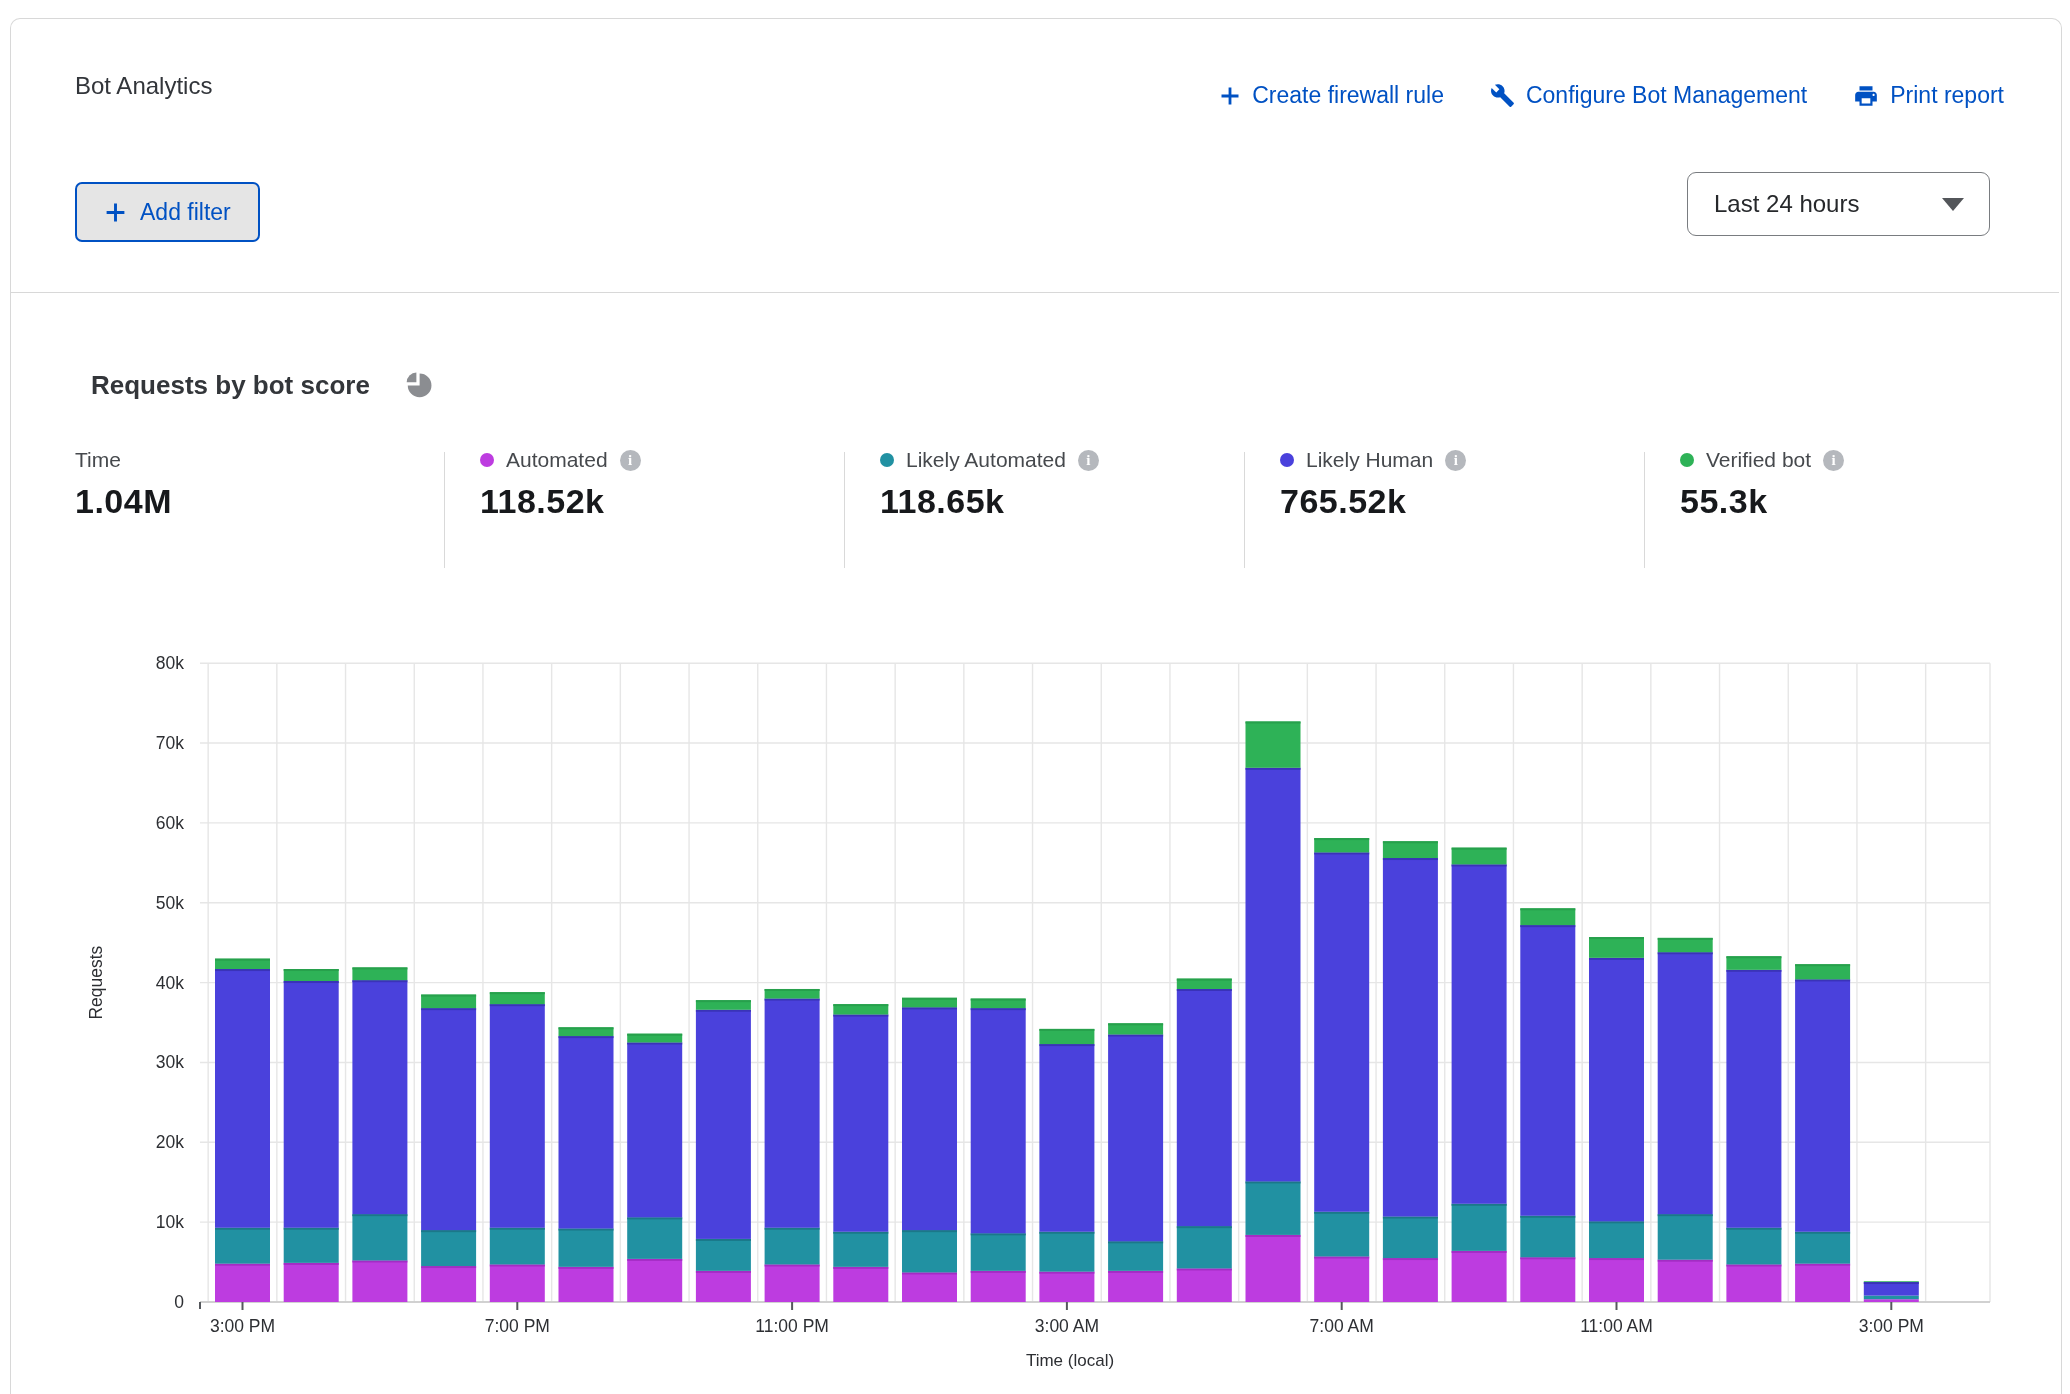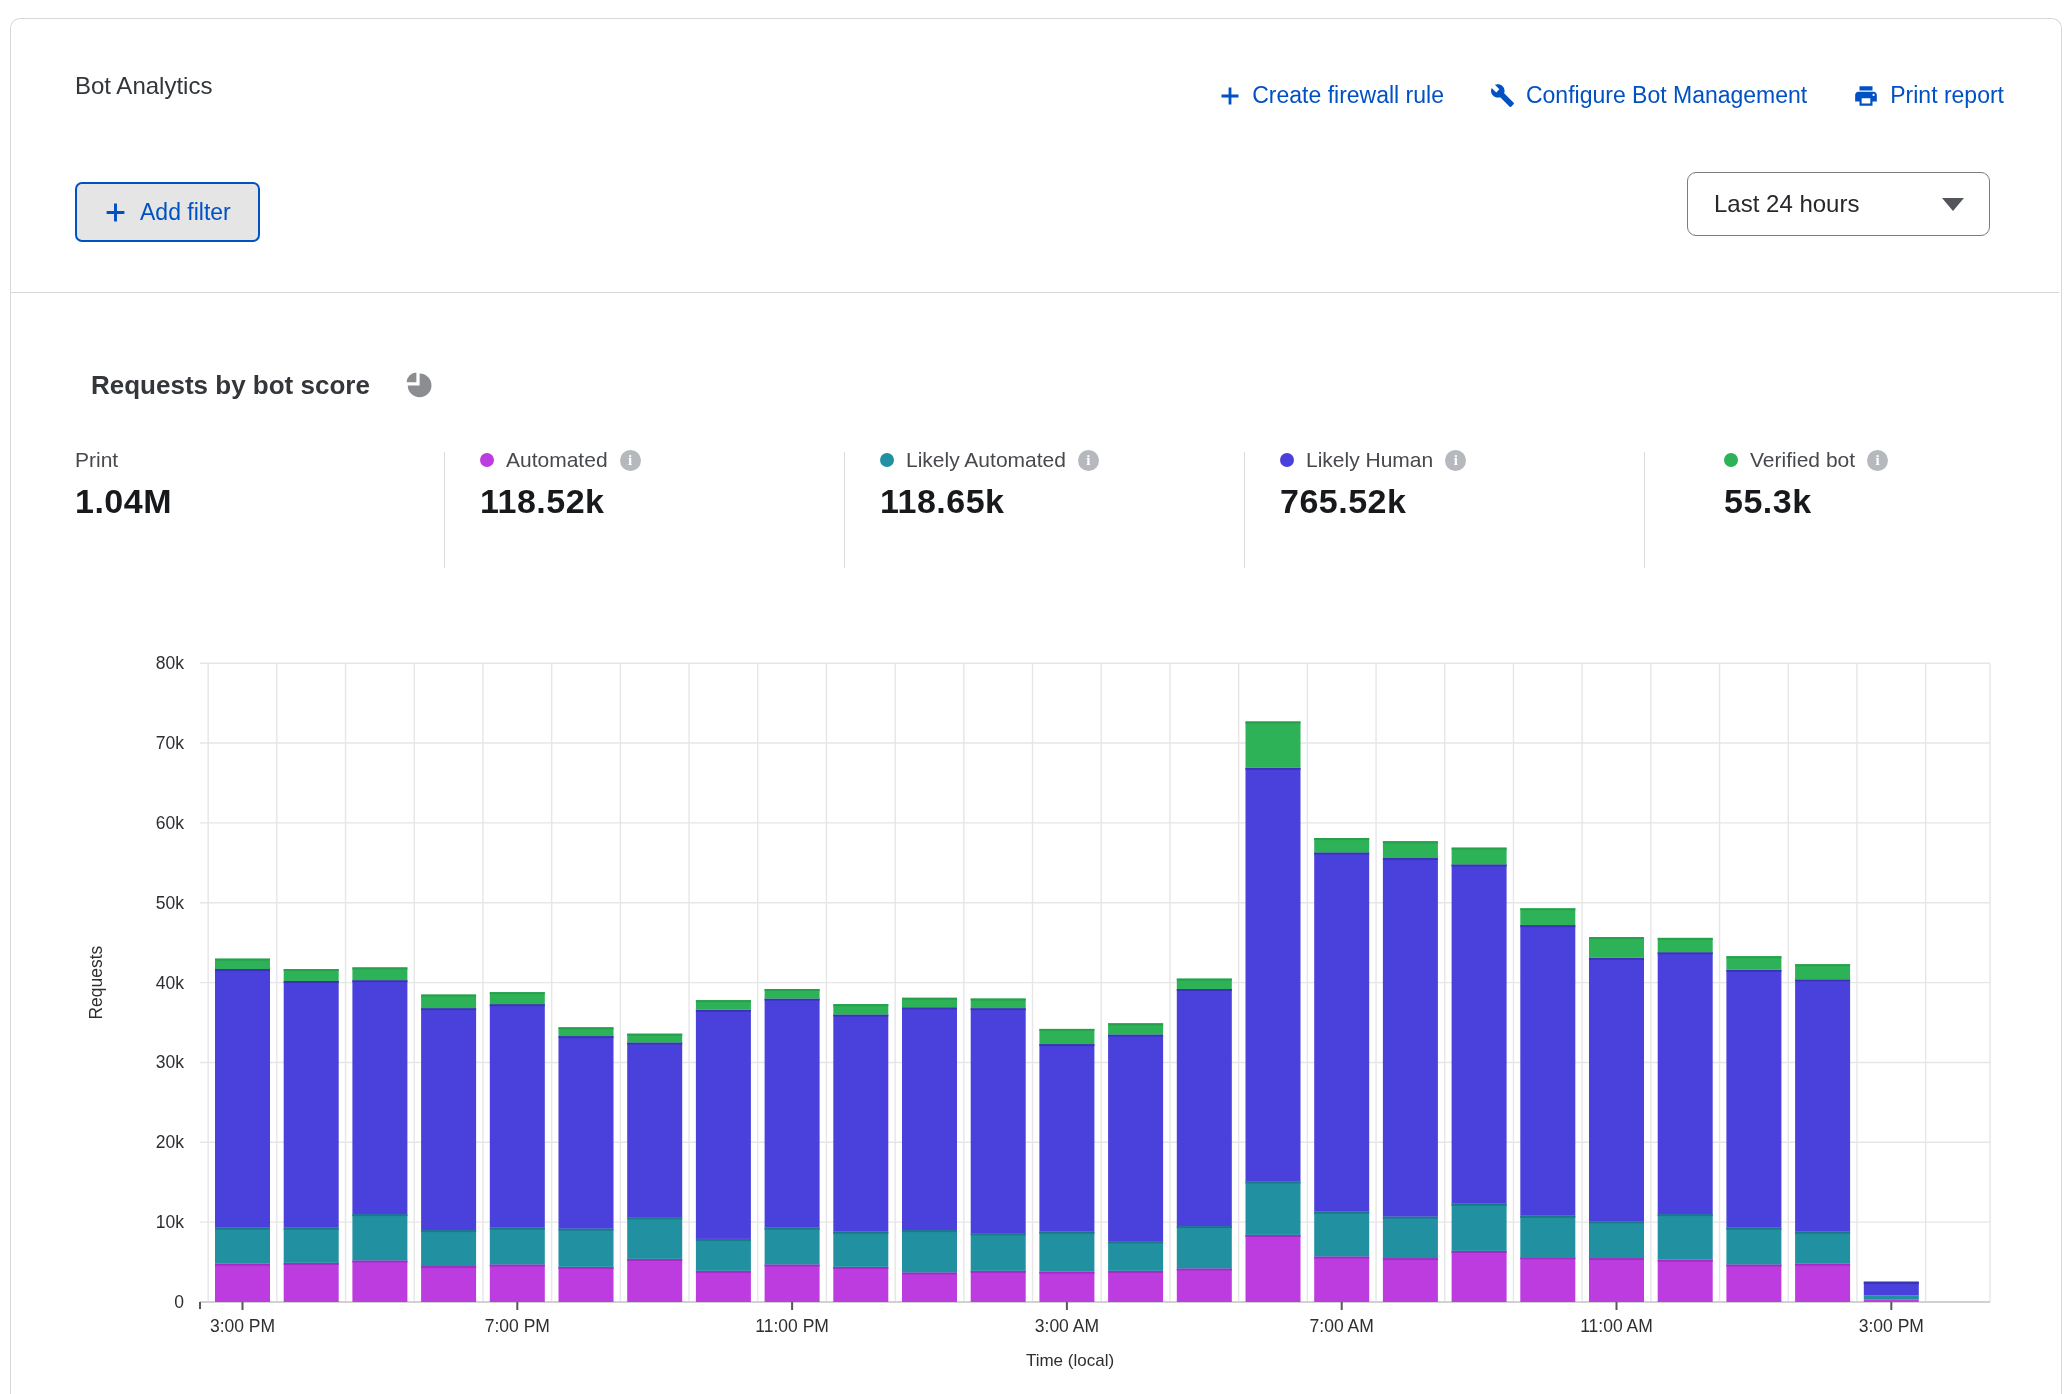--- a/index.html
+++ b/index.html
@@ -82,21 +82,21 @@
   <h2>Requests by bot score</h2>
   <svg width="28" height="28" viewBox="0 0 26 26">
     <path d="M14.5 12.5 L14.5 1.5 A11 11 0 1 1 3.5 12.5 Z" fill="#8b8d91"></path>
     <path d="M11.5 9.5 L2.5 9.5 A9 9 0 0 1 11.5 0.5 Z" fill="#8b8d91"></path>
   </svg>
 </div>
 
 <div id="stats-row">
     <div class="stat" style="left: 75px;">
       <div class="stat-head">
-        <span>Print</span>
+        <span>Time</span>
       </div>
       <div class="stat-value">1.04M</div>
     </div>
     <div class="vdiv" style="left: 444px;"></div>
     <div class="stat" style="left: 480px;">
       <div class="stat-head">
         <span class="dot" style="background:#bd3ce0"></span>
         <span>Automated</span>
         <span class="info">i</span>
       </div>
@@ -114,21 +114,21 @@
     <div class="vdiv" style="left: 1244px;"></div>
     <div class="stat" style="left: 1280px;">
       <div class="stat-head">
         <span class="dot" style="background:#4a41dc"></span>
         <span>Likely Human</span>
         <span class="info">i</span>
       </div>
       <div class="stat-value">765.52k</div>
     </div>
     <div class="vdiv" style="left: 1644px;"></div>
-    <div class="stat" style="left: 1680px; margin-left: 44px;">
+    <div class="stat" style="left: 1680px;">
       <div class="stat-head">
         <span class="dot" style="background:#2eb257"></span>
         <span>Verified bot</span>
         <span class="info">i</span>
       </div>
       <div class="stat-value">55.3k</div>
     </div>
   </div>
 
 <svg id="chart" width="2070" height="774">

